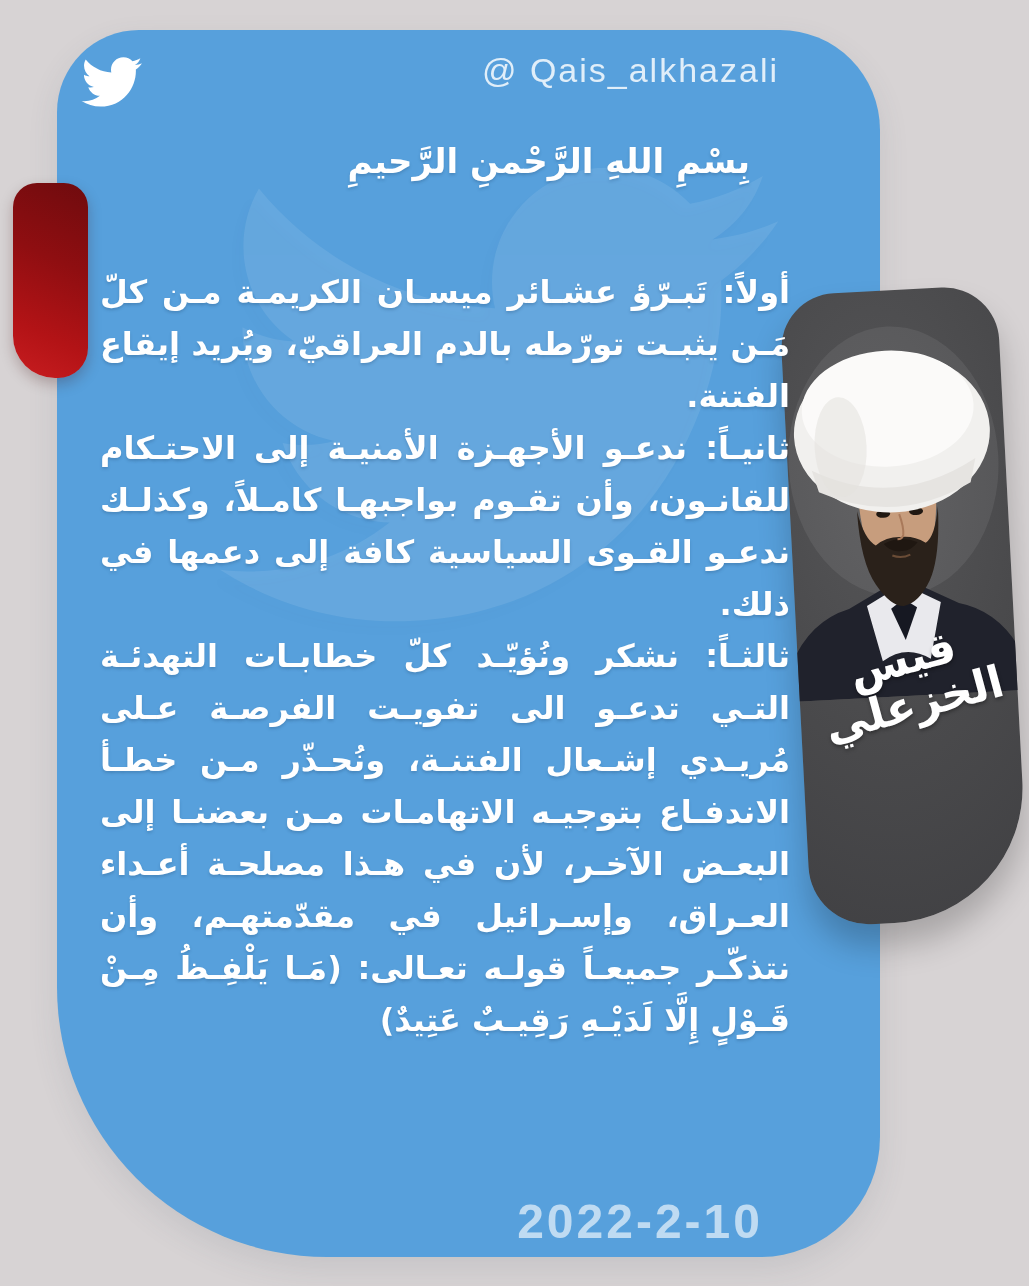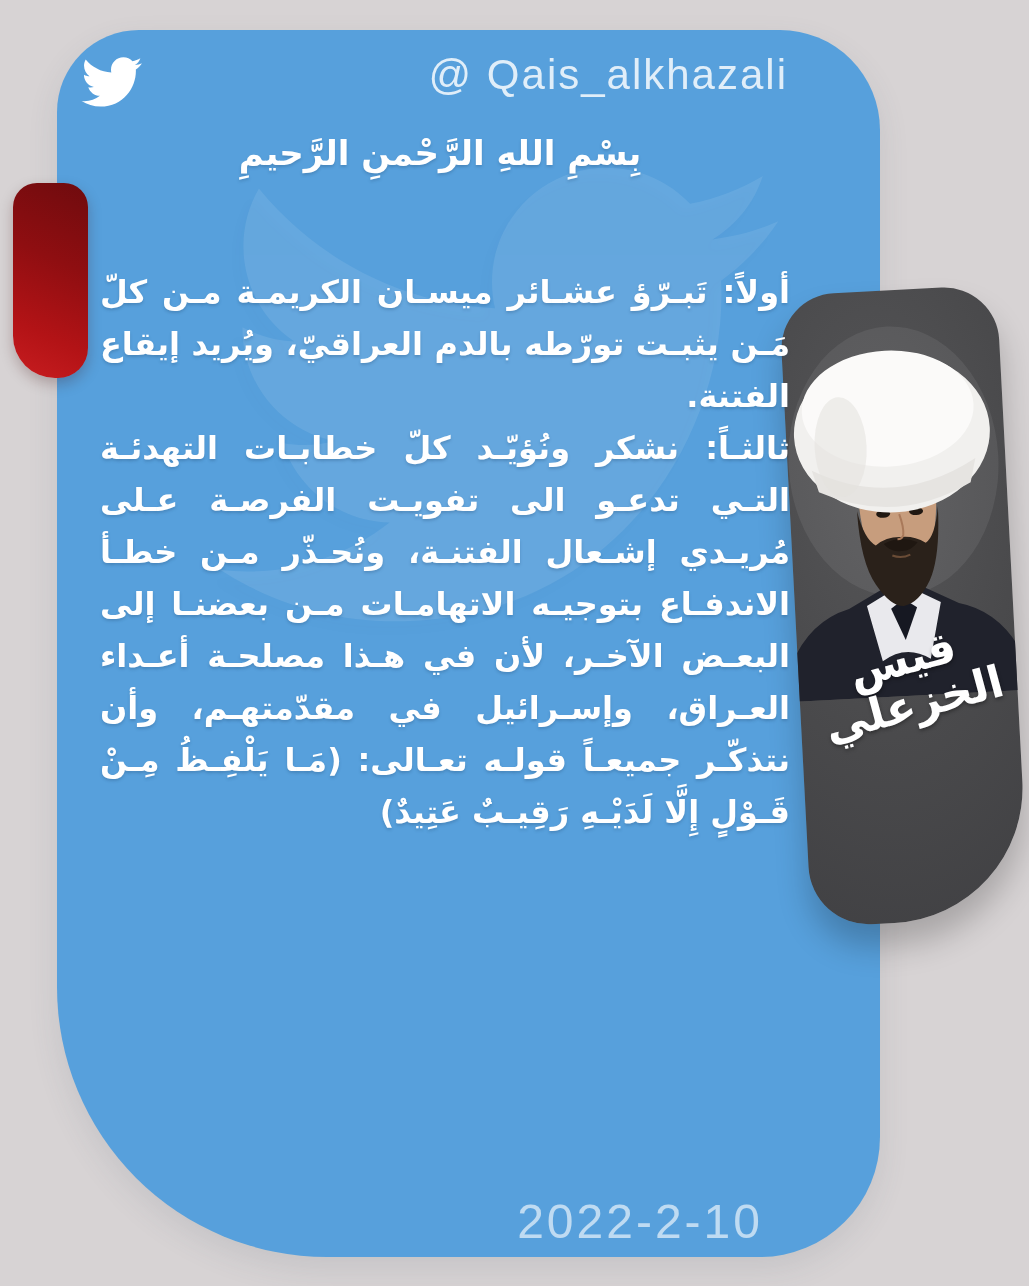--- a/index.html
+++ b/index.html
@@ -20,43 +20,43 @@
     position:absolute;left:140px;top:70px;width:590px;height:590px;
     opacity:.55;
     filter:drop-shadow(-8px 10px 5px rgba(25,60,100,.18));
   }
   .watermark svg{width:100%;height:100%;fill:rgba(255,255,255,.16);}
   
   .content{position:absolute;inset:0;z-index:4;pointer-events:none;}
   .twitter-logo{position:absolute;left:72px;top:50px;width:78px;height:64px;}
   .twitter-logo svg{width:100%;height:100%;fill:#ffffff;}
   .handle{
-    position:absolute;right:241px;top:52px;
+    position:absolute;right:250px;top:52px;
     font-family:"Liberation Sans","DejaVu Sans",sans-serif;
-    font-weight:200;font-size:42px;line-height:1.1;
+    font-weight:200;font-size:34px;line-height:1.1;
     color:rgba(255,255,255,.82);letter-spacing:2px;
   }
   .header-lines{
     position:absolute;left:118px;top:122px;width:644px;
     direction:rtl;text-align:center;color:#ffffff;font-weight:bold;
     font-size:34px;line-height:55px;
     text-shadow:0 2px 3px rgba(35,75,115,.28);
   }
-  .header-lines .line{margin:4px;}
+  .header-lines .line{margin:12px;text-align:right;}
   .body-text{
     position:absolute;left:100px;top:266px;width:690px;
     direction:rtl;text-align:justify;color:#ffffff;font-weight:bold;
     font-size:32px;line-height:52px;
     text-shadow:0 2px 3px rgba(35,75,115,.28);
   }
   .body-text p{margin:0;padding:0;}
   .date{
     position:absolute;right:266px;top:1194px;
     font-family:"Liberation Sans","DejaVu Sans",sans-serif;
-    font-weight:400;font-size:48px;color:rgba(255,255,255,.62);
+    font-weight:700;font-size:48px;color:rgba(255,255,255,.62);
     letter-spacing:3px;
   }
   
   .portrait-card{
     position:absolute;left:795px;top:290px;width:218px;height:632px;
     background:radial-gradient(140% 90% at 42% 30%, #565658 0%, #4a4a4c 45%, #3d3d40 100%);
     border-radius:55px 55px 135px 60px;
     transform:rotate(-3deg);transform-origin:50% 50%;
     box-shadow:0 22px 32px rgba(0,0,0,.22);
     overflow:hidden;z-index:3;
@@ -132,20 +132,21 @@
     </div>
 
     <div class="handle">@ Qais_alkhazali</div>
 
     <div class="header-lines">
       <p class="line">بِسْمِ اللهِ الرَّحْمنِ الرَّحيمِ</p>
     </div>
 
     <div class="body-text">
       <p>أولاً: تَبـرّؤ عشـائر ميسـان الكريمـة مـن كلّ مَـن يثبـت تورّطه بالدم العراقيّ، ويُريد إيقاع الفتنة.</p>
+      <p>ثانيـاً: ندعـو الأجهـزة الأمنيـة إلى الاحتـكام للقانـون، وأن تقـوم بواجبهـا كامـلاً، وكذلـك ندعـو القـوى السياسية كافة إلى دعمها في ذلك.</p>
       <p>ثالثـاً: نشكر ونُؤيّـد كلّ خطابـات التهدئـة التـي تدعـو الى تفويـت الفرصـة عـلى مُريـدي إشـعال الفتنـة، ونُحـذّر مـن خطـأ الاندفـاع بتوجيـه الاتهامـات مـن بعضنـا إلى البعـض الآخـر، لأن في هـذا مصلحـة أعـداء العـراق، وإسـرائيل في مقدّمتهـم، وأن نتذكّـر جميعـاً قولـه تعـالى: (مَـا يَلْفِـظُ مِـنْ قَـوْلٍ إِلَّا لَدَيْـهِ رَقِيـبٌ عَتِيدٌ)</p>
     </div>
 
     <div class="date">2022-2-10</div>
   </div>
 
   <div class="red-bar"></div>
 
 </div>
 

